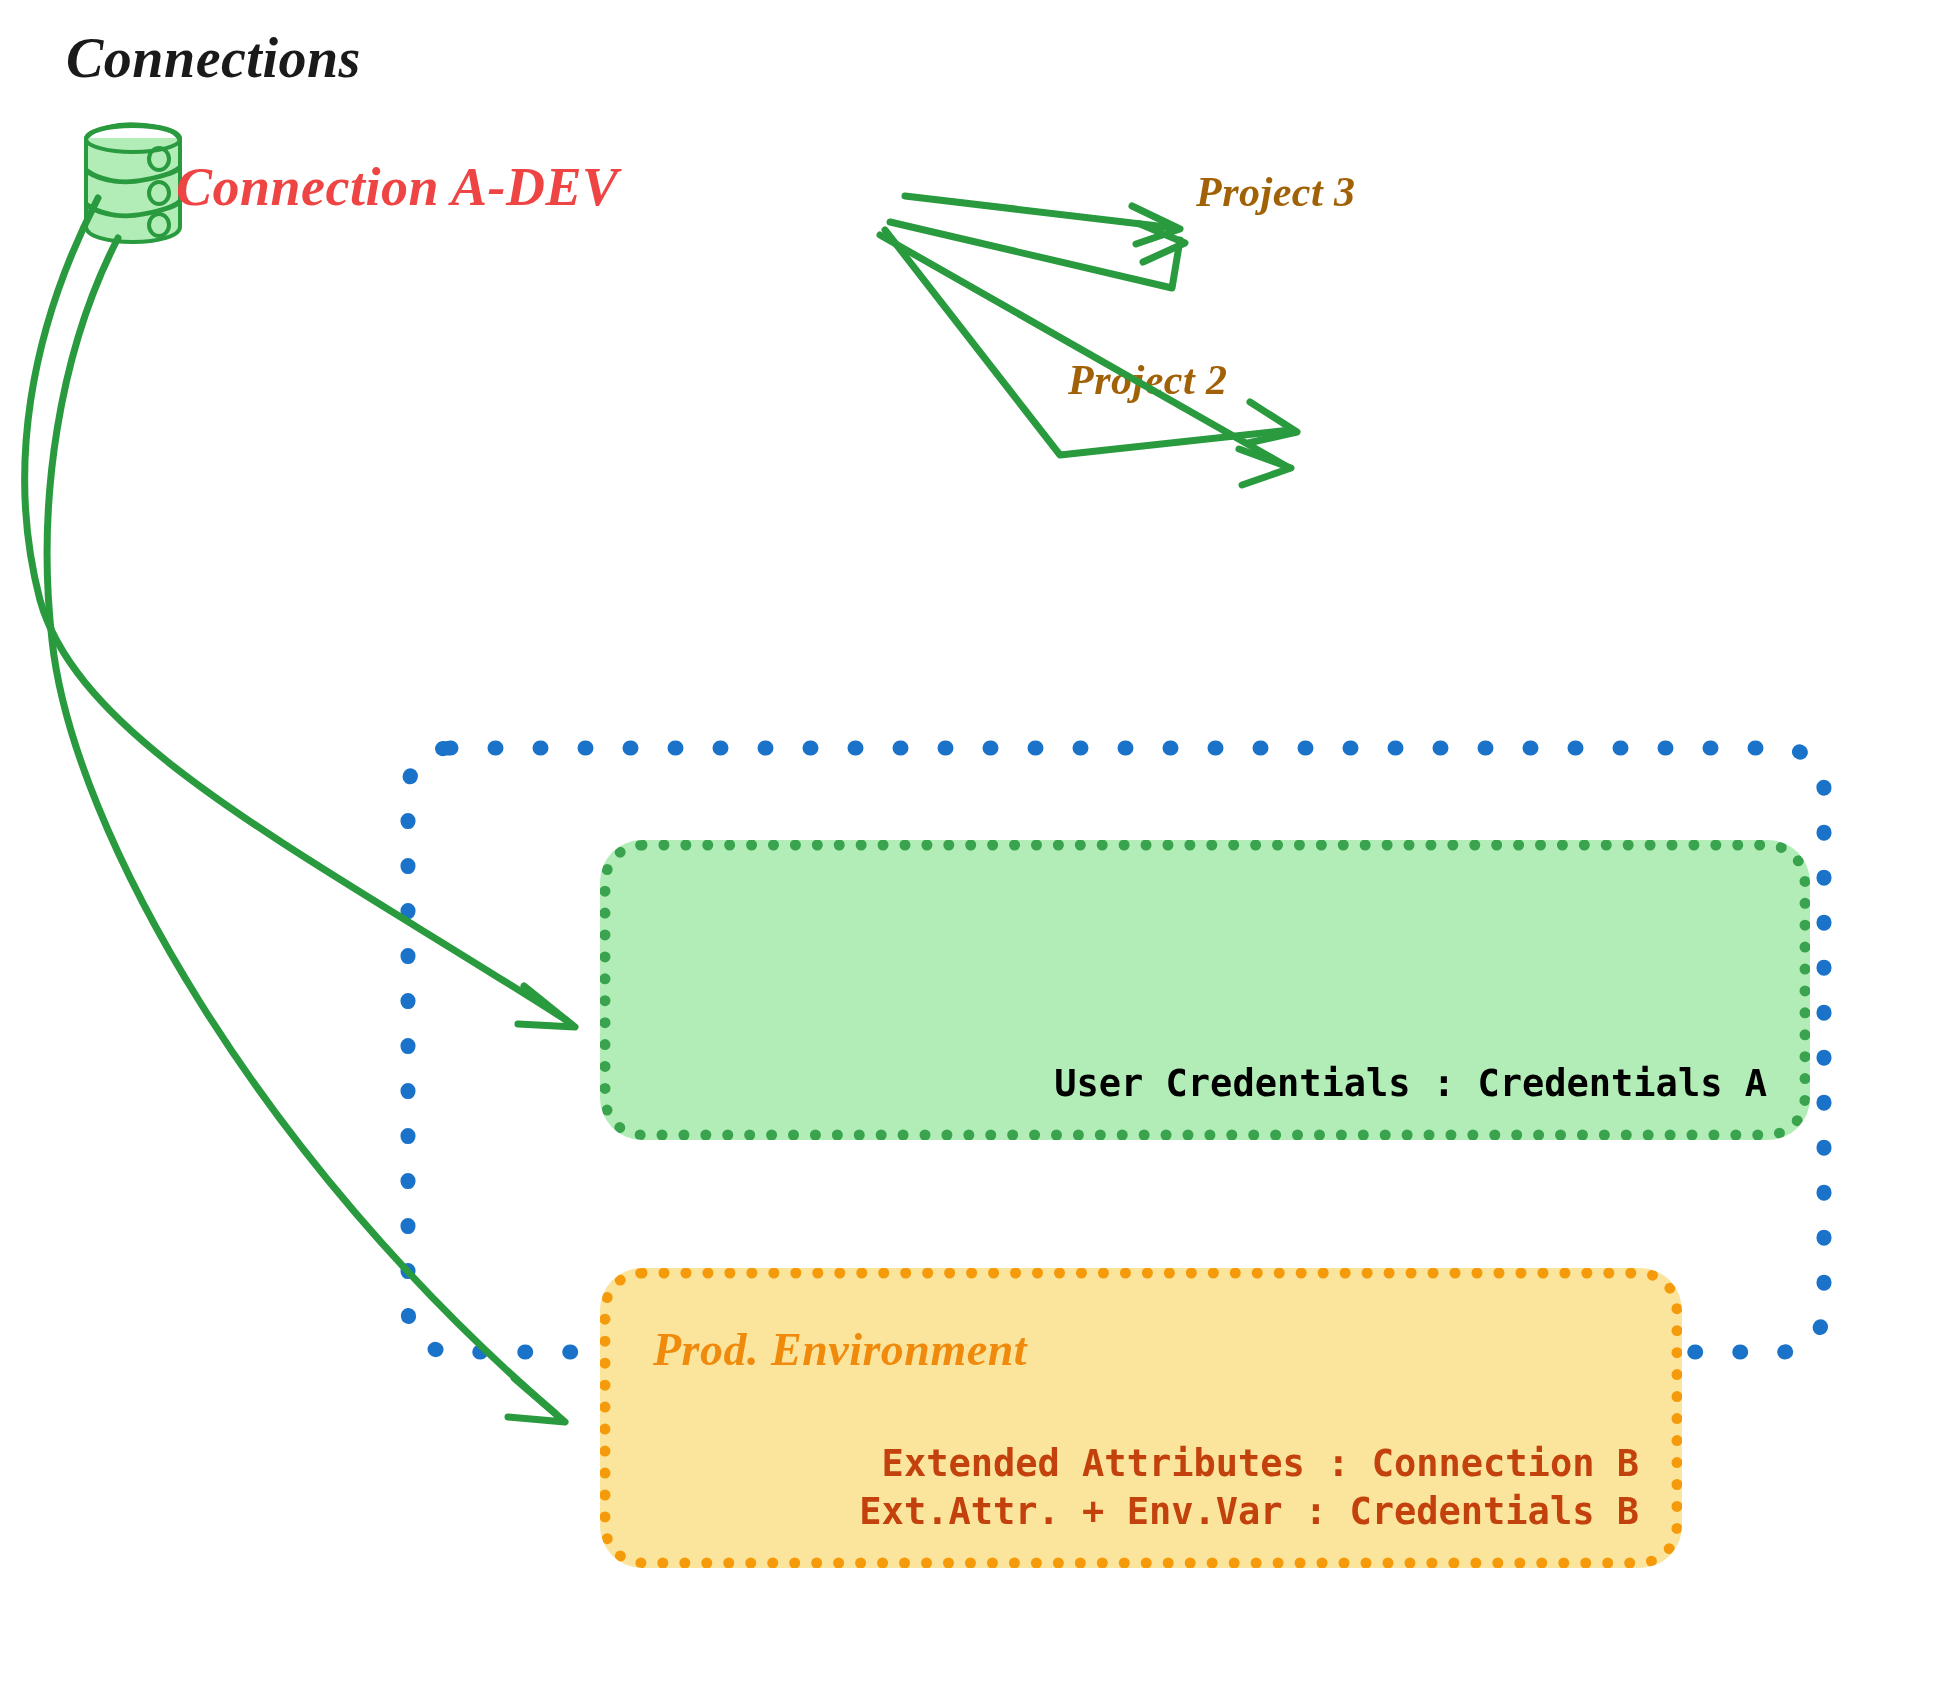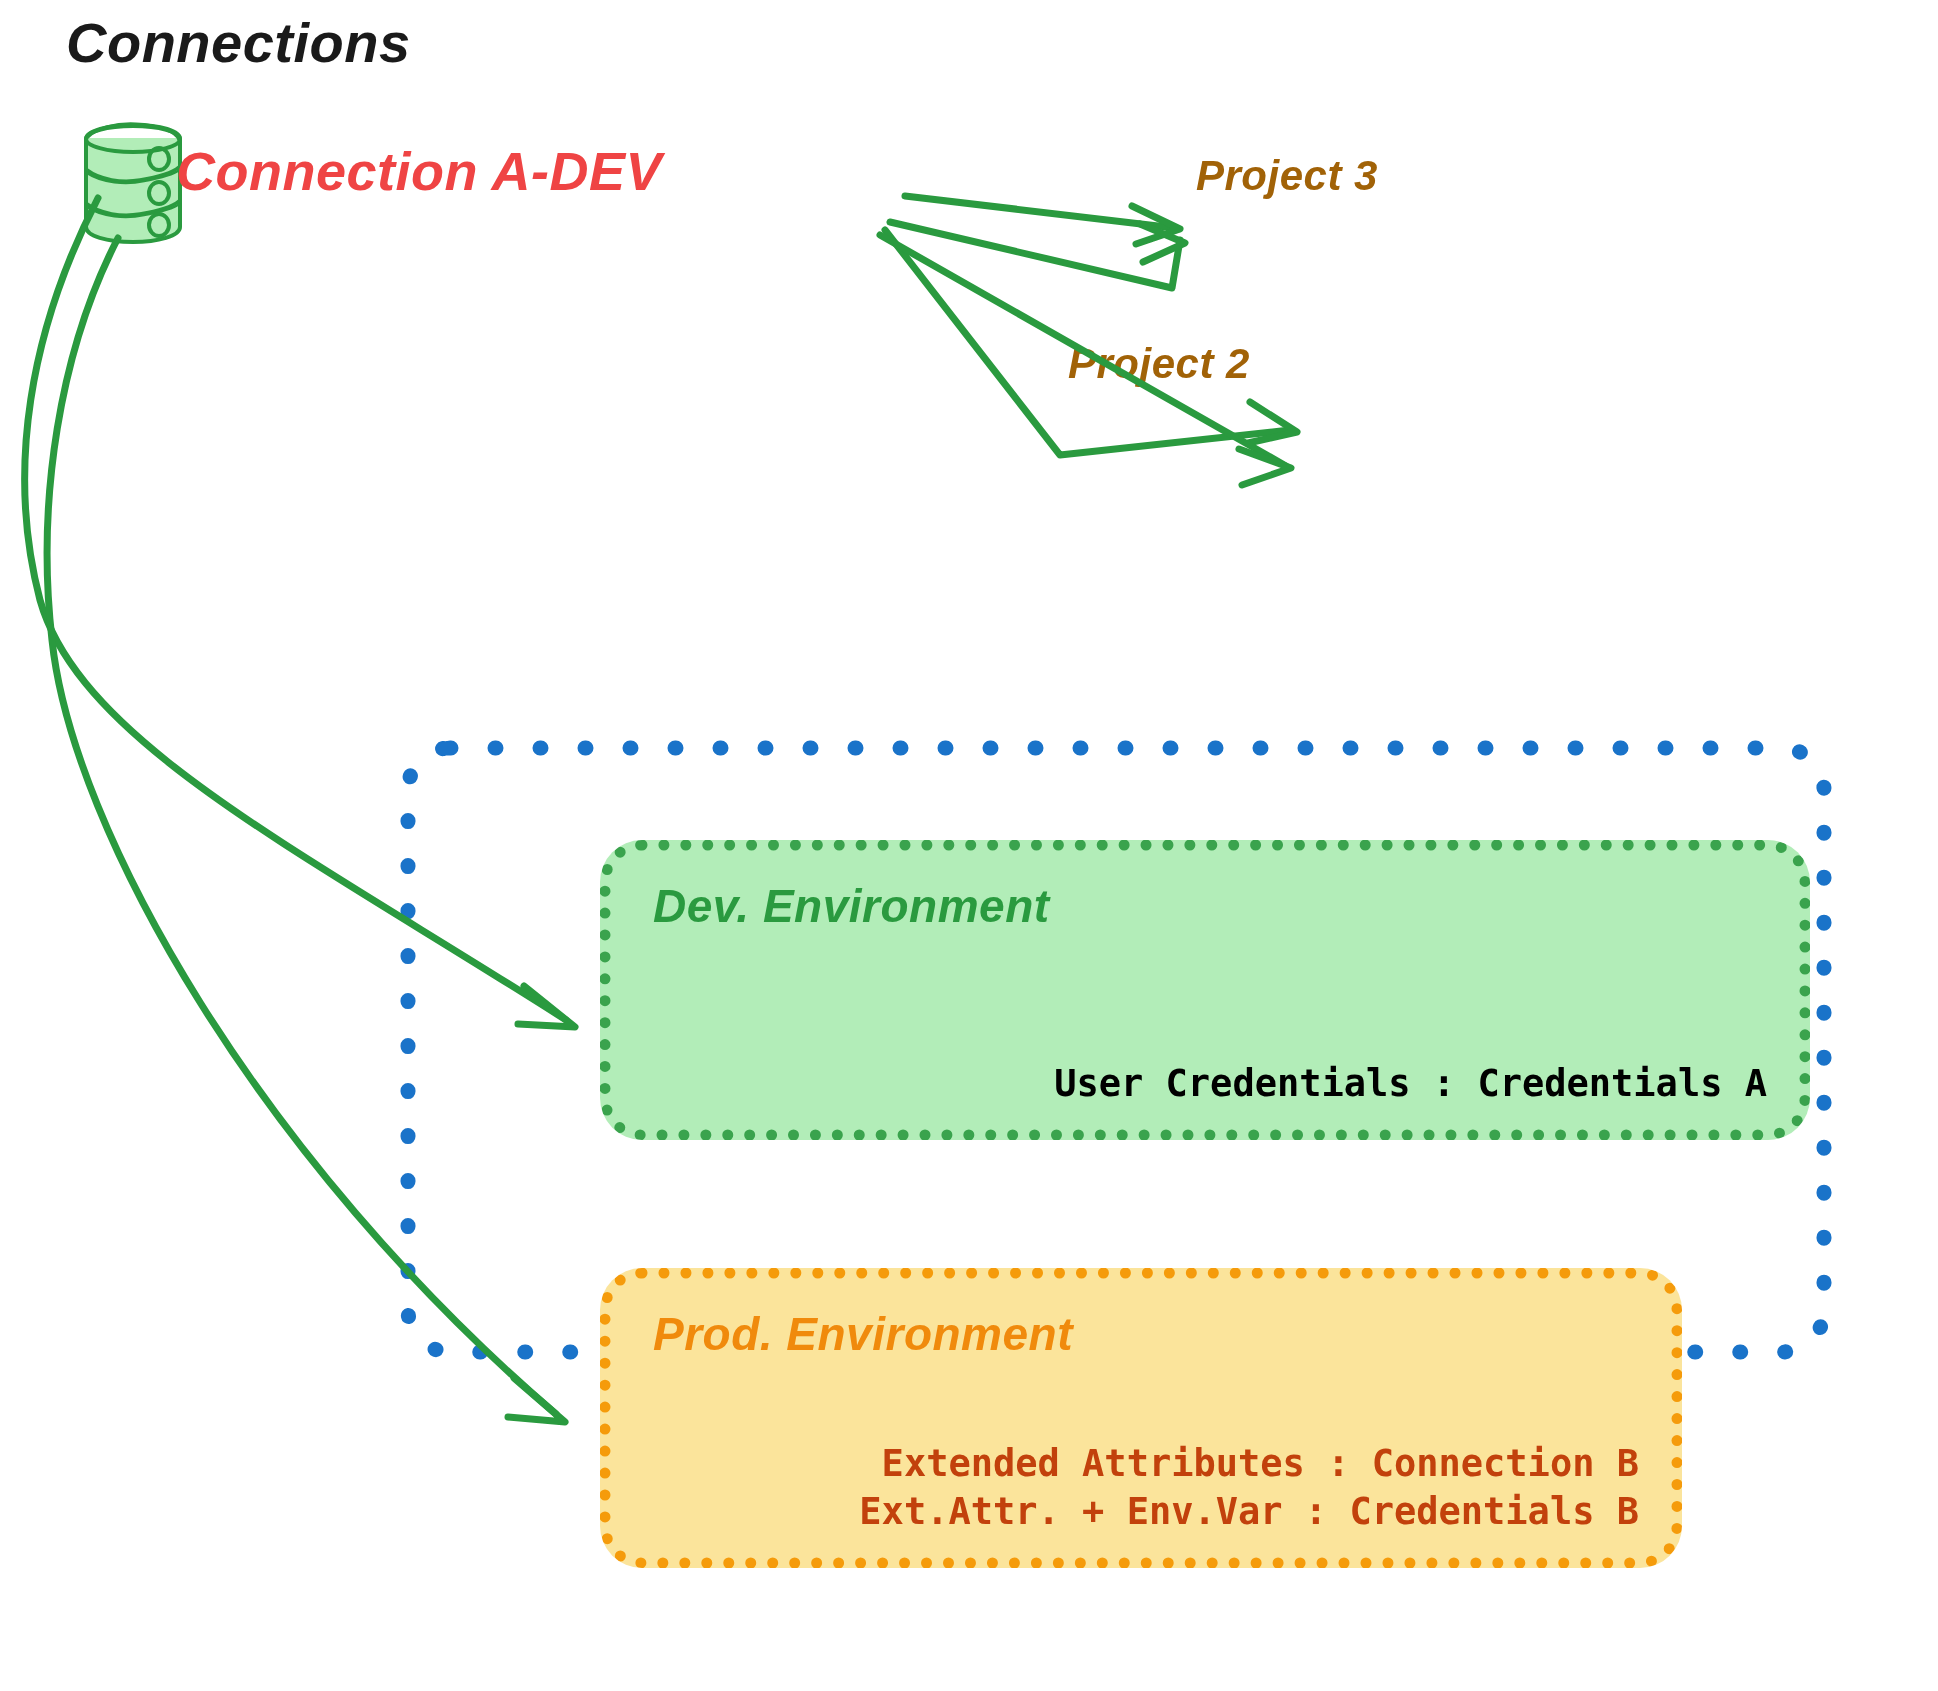--- a/index.html
+++ b/index.html
@@ -17,24 +17,25 @@
   }
   svg.layer {
     position: absolute;
     top: 0;
     left: 0;
     width: 1938px;
     height: 1691px;
     pointer-events: none;
   }
   .hand {
-    font-family: Liberation Sans, sans-serif;
+    font-family: Liberation Serif, serif;
     font-style: italic;
     font-weight: 600;
     letter-spacing: 0.5px;
+    margin-top: 16px;
   }
   .mono {
     font-family: "DejaVu Sans Mono", monospace;
     font-weight: 700;
   }
 
   
   #title-connections {
     position: absolute;
     left: 66px;
@@ -189,21 +190,20 @@
 
       <path d="M98,198 C30,330 6,470 40,600 C80,742 300,850 566,1020"></path>
       <path d="M524,986 L575,1027 L518,1024"></path>
 
       <path d="M118,238 C60,350 36,500 52,640 C72,830 260,1160 556,1414"></path>
       <path d="M514,1378 L565,1422 L508,1417"></path>
     </g>
   </svg>
 
   <div id="dev-env-box" class="env-box">
-    <div id="dev-env-title" class="env-title hand">Dev. Environment</div>
     <div id="dev-env-attrs" class="env-attrs mono">
       <span class="attr-line">User Credentials : Credentials A</span>
     </div>
   </div>
 
   <div id="prod-env-box" class="env-box">
     <div id="prod-env-title" class="env-title hand">Prod. Environment</div>
     <div id="prod-env-attrs" class="env-attrs mono">
       <span class="attr-line">Extended Attributes : Connection B</span>
       <span class="attr-line">Ext.Attr. + Env.Var : Credentials B</span>

